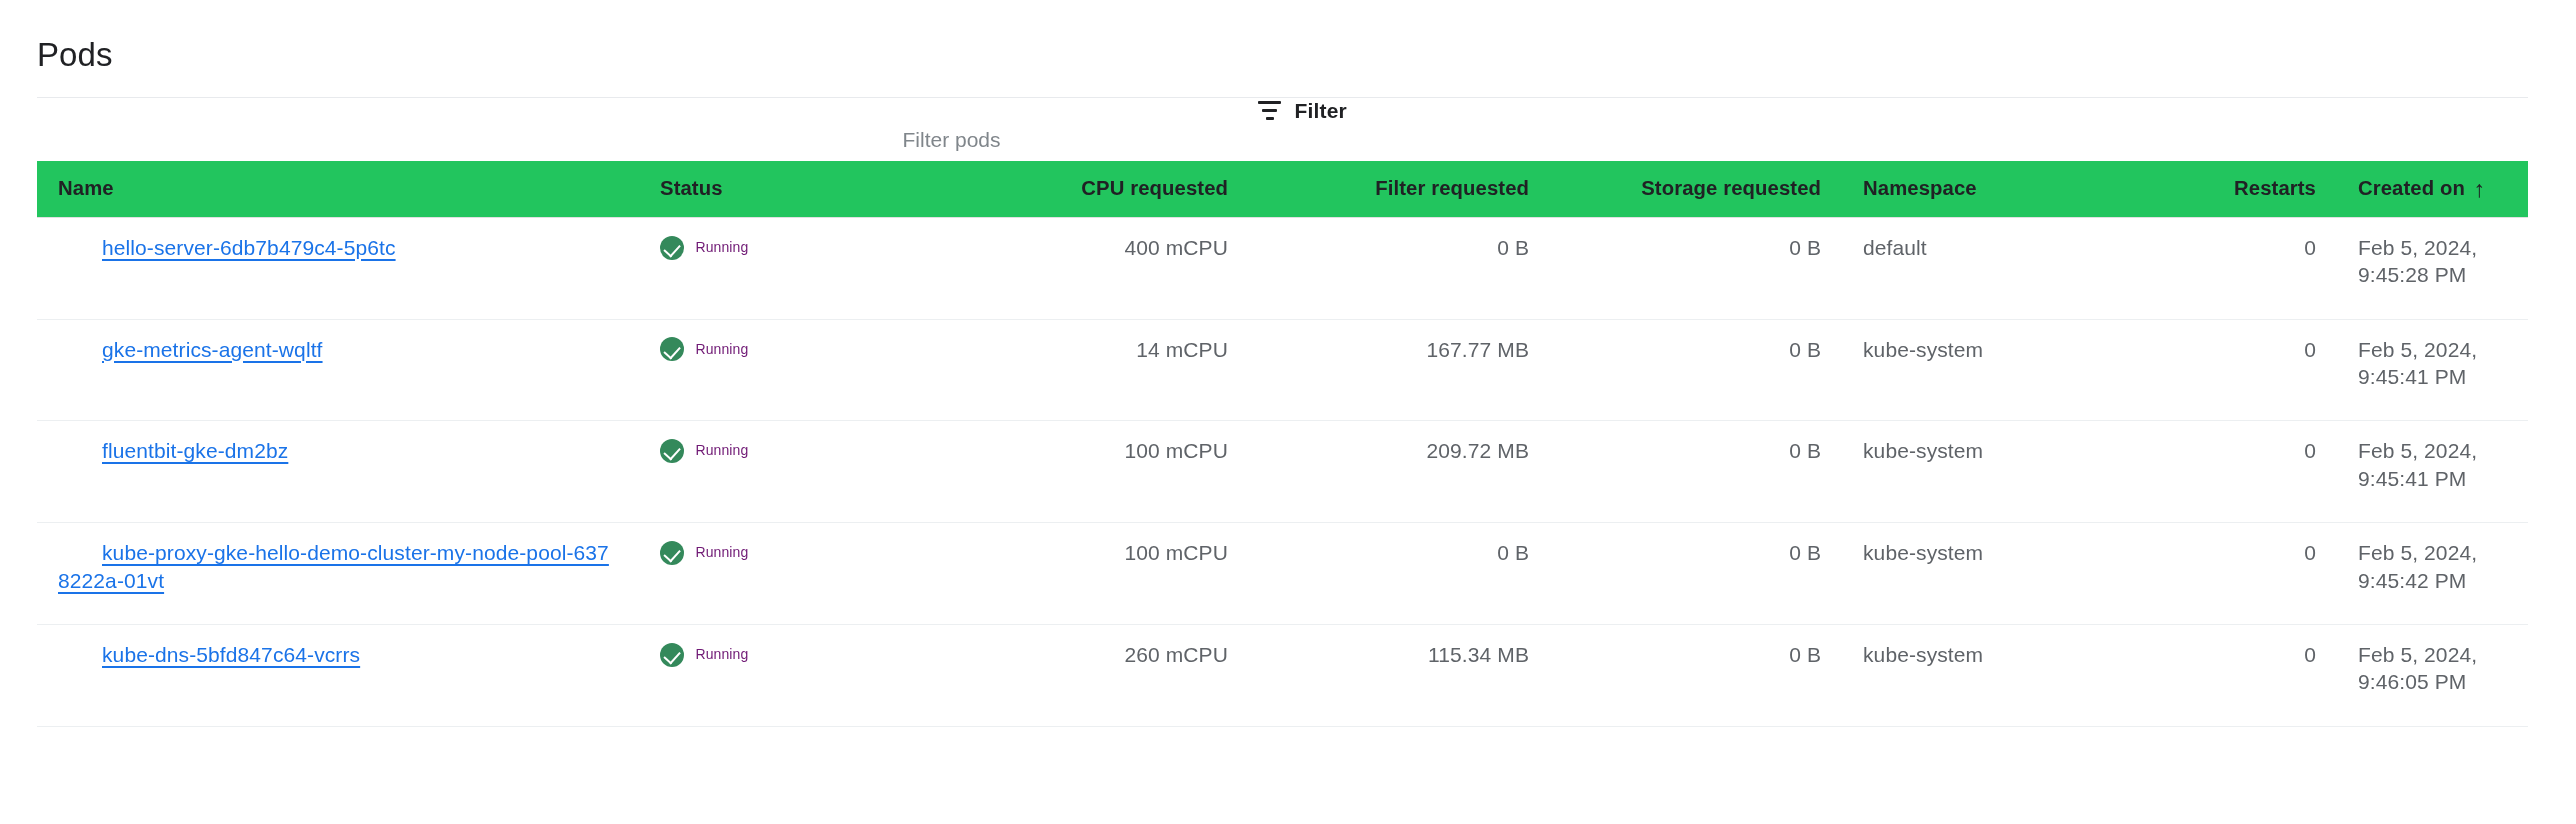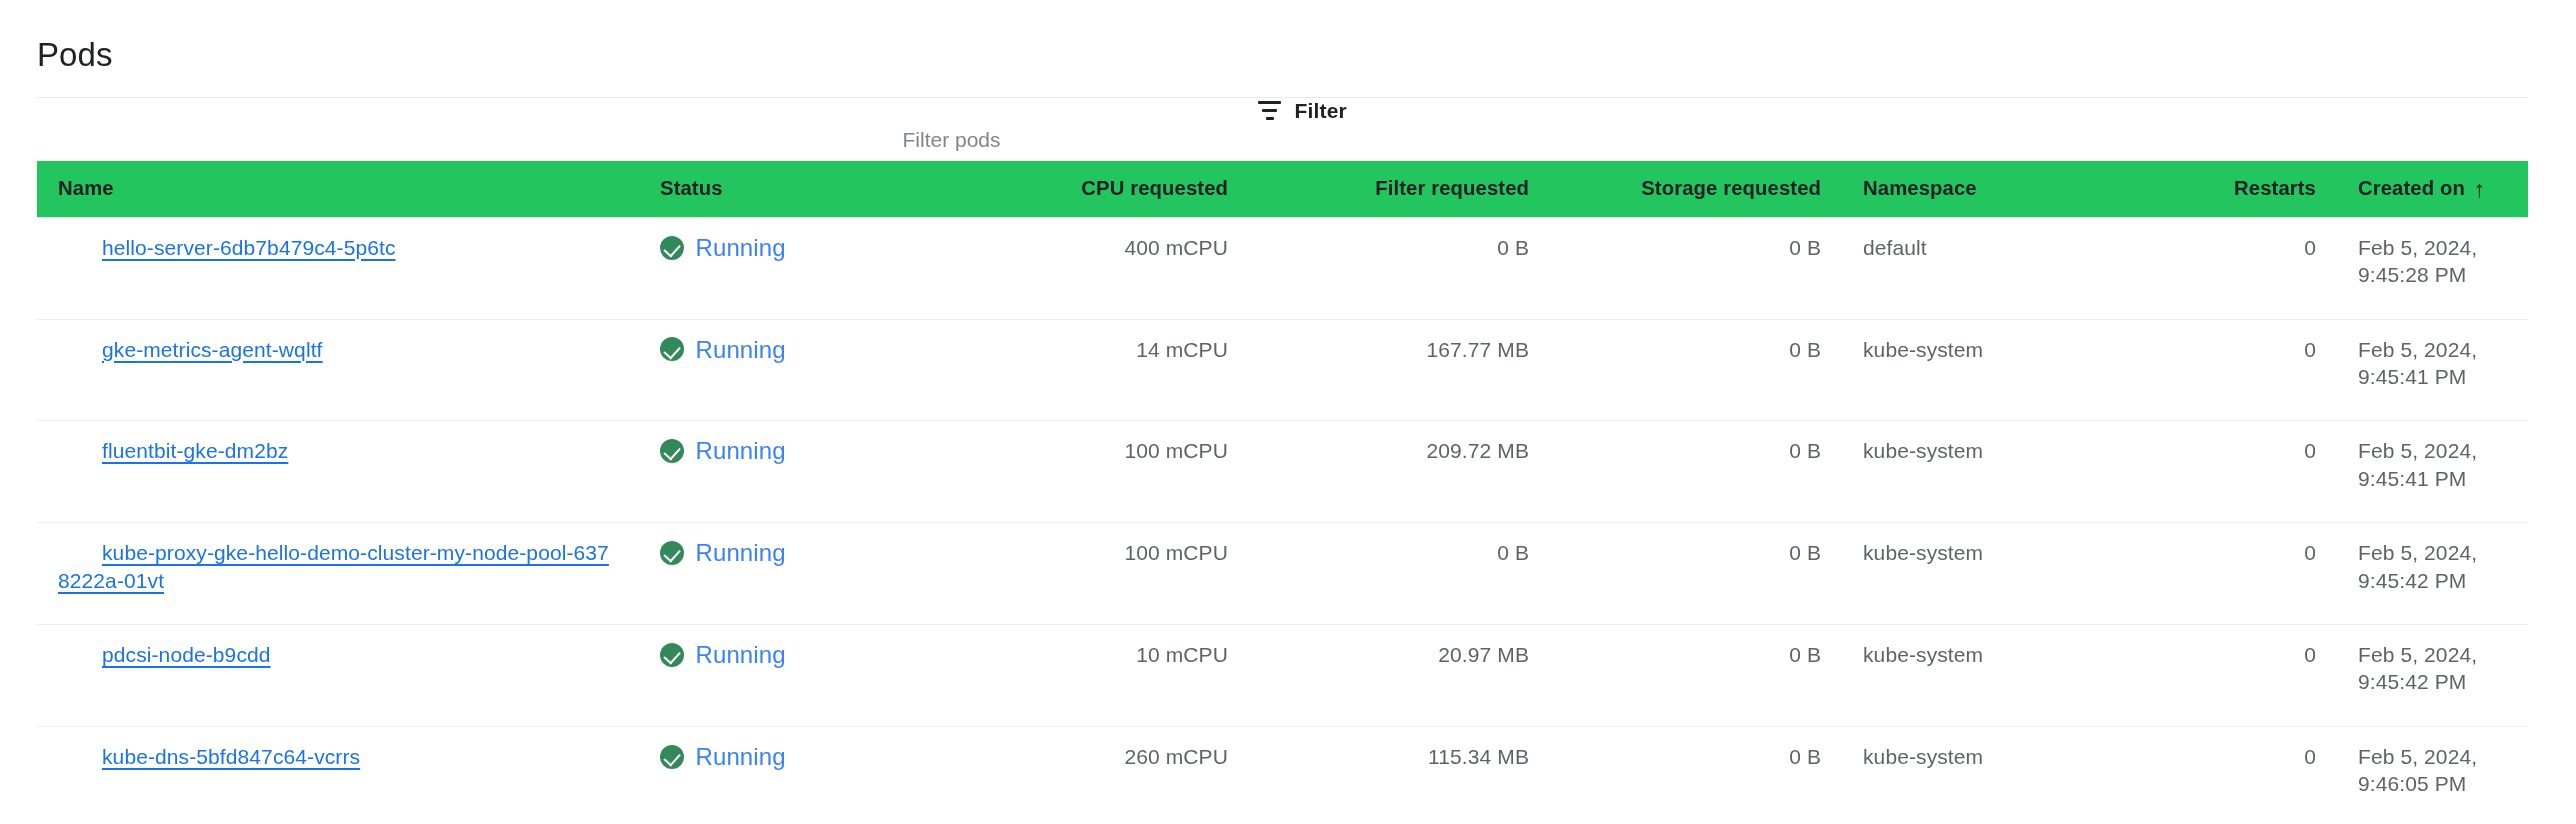--- a/index.html
+++ b/index.html
@@ -227,21 +227,21 @@
     position: absolute;
     left: 7px;
     top: 5.3px;
     width: 8px;
     height: 13.3px;
     border: solid #ffffff;
     border-width: 0 2.7px 2.7px 0;
     transform: rotate(42deg);
   }
 
-  .status-text { color: #3b82f6; font-size: 24px; }
+  .status-text { color: #701a75; font-size: 14px; }
 
   .sort-arrow {
     display: inline-block;
     margin-left: 8.8px;
     font-size: 23px;
     line-height: 1;
     vertical-align: -1.8px;
     font-weight: 700;
   }
 </style>
@@ -359,35 +359,20 @@
               </span>
             </td>
             <td class="al-right">100 mCPU</td>
             <td class="al-right">0 B</td>
             <td class="al-right">0 B</td>
             <td class="al-left">kube-system</td>
             <td class="al-right">0</td>
             <td class="al-left">Feb 5, 2024, 9:45:42 PM</td>
           </tr>
           <tr>
-            <td class="al-left"><span class="pod-link">pdcsi-node-b9cdd</span></td>
-            <td class="al-left">
-              <span class="status-cell">
-                <span class="status-dot"></span>
-                <span class="status-text">Running</span>
-              </span>
-            </td>
-            <td class="al-right">10 mCPU</td>
-            <td class="al-right">20.97 MB</td>
-            <td class="al-right">0 B</td>
-            <td class="al-left">kube-system</td>
-            <td class="al-right">0</td>
-            <td class="al-left">Feb 5, 2024, 9:45:42 PM</td>
-          </tr>
-          <tr>
             <td class="al-left"><span class="pod-link">kube-dns-5bfd847c64-vcrrs</span></td>
             <td class="al-left">
               <span class="status-cell">
                 <span class="status-dot"></span>
                 <span class="status-text">Running</span>
               </span>
             </td>
             <td class="al-right">260 mCPU</td>
             <td class="al-right">115.34 MB</td>
             <td class="al-right">0 B</td>

